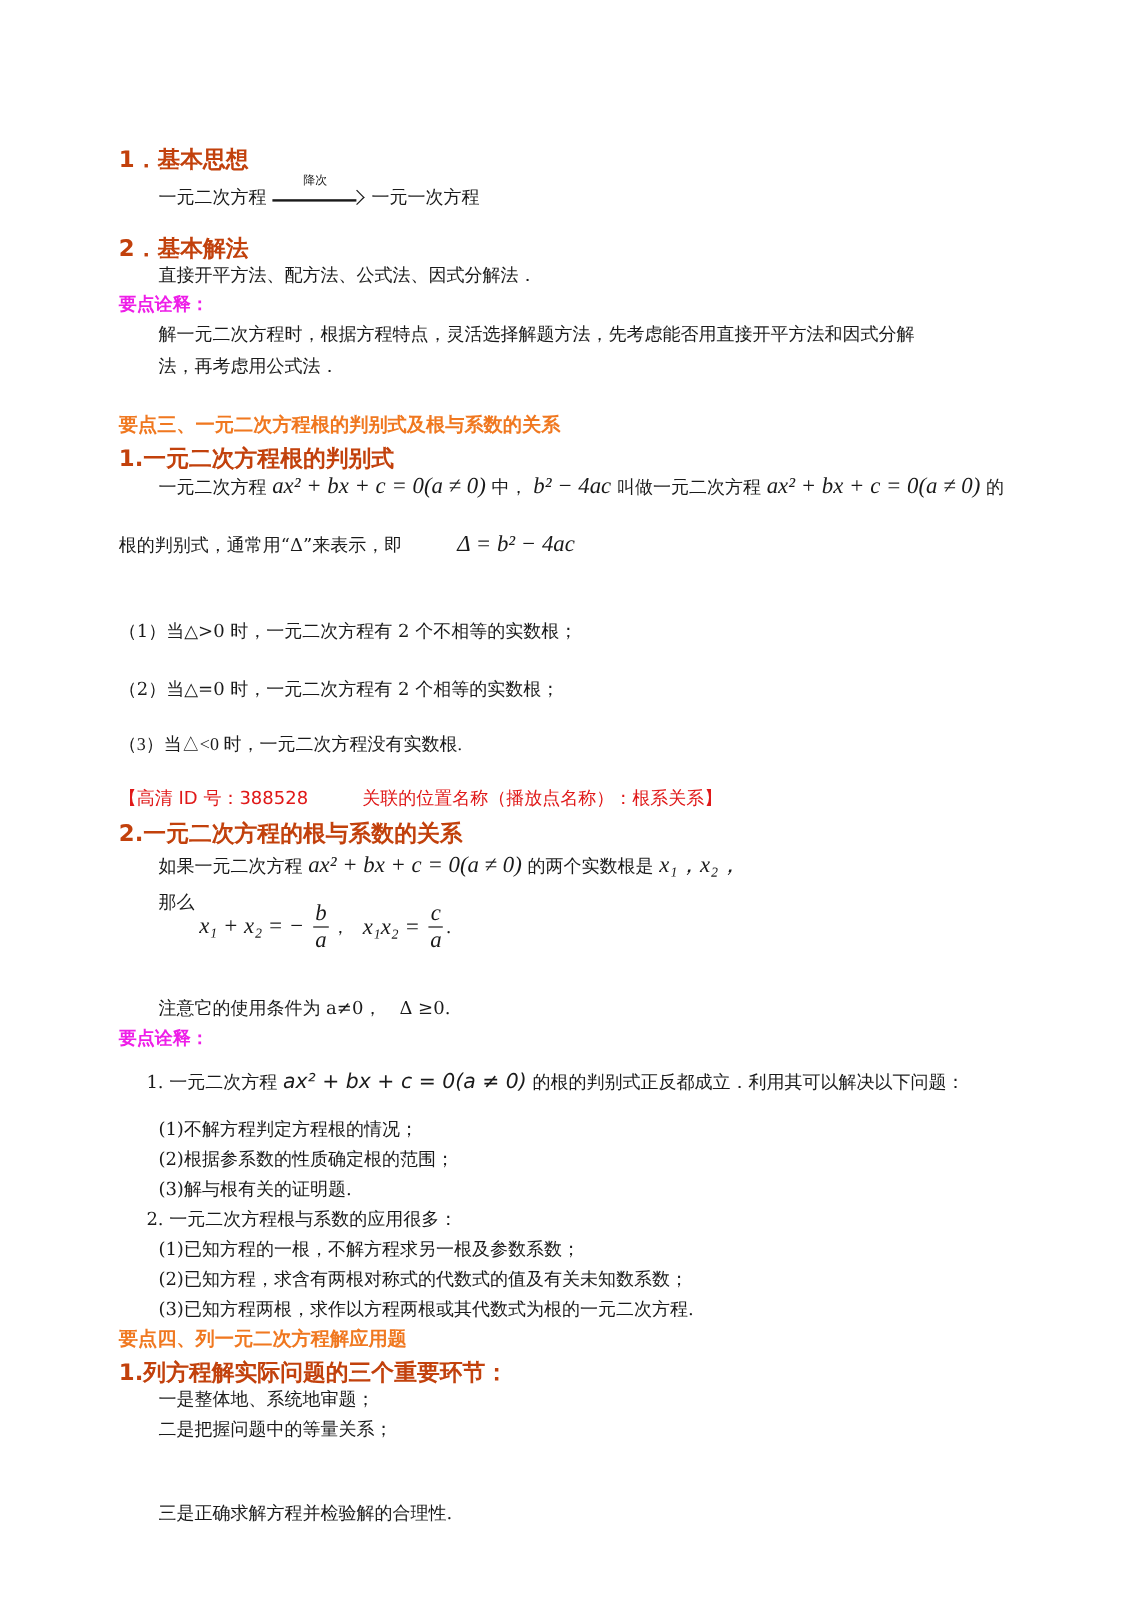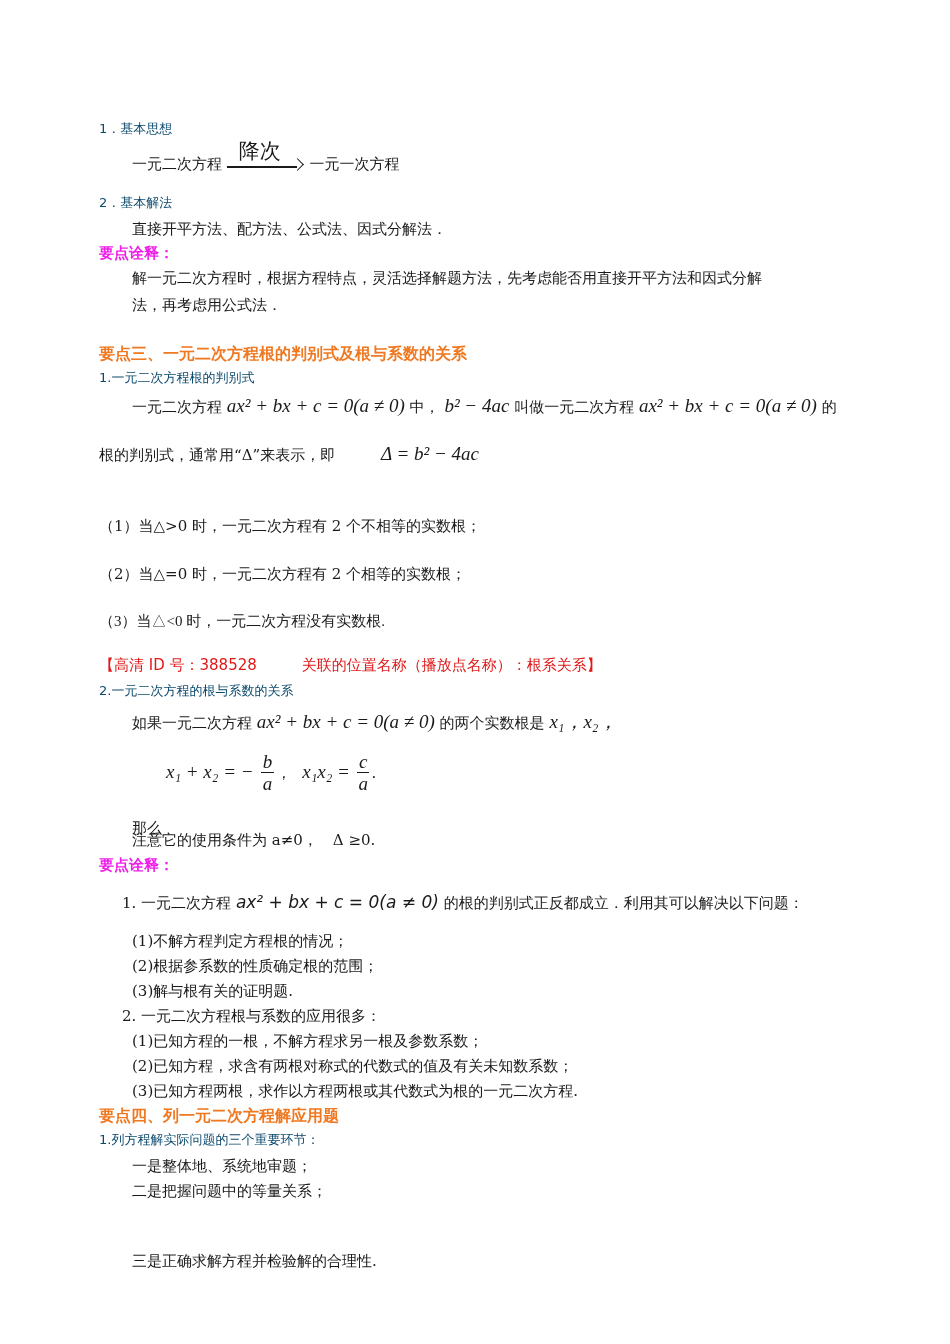--- a/index.html
+++ b/index.html
@@ -1,26 +1,26 @@
 <!DOCTYPE html>
 <html><head>
 <meta charset="utf-8">
 <style>
   html, body { margin: 0; padding: 0; background: #ffffff; }
   body { width: 950px; height: 1344px; position: relative; overflow: hidden;
          font-family: "DejaVu Serif", "Liberation Serif", serif; color: #1a1a1a; }
   .abs { position: absolute; white-space: nowrap; }
   .txt { font-size: 15px; line-height: 20px; }
-  .h-blue { font-family: "DejaVu Sans", "Liberation Sans", sans-serif; font-weight: normal; font-size: 13px; color: #0c4a6e; }
+  .h-blue { font-family: "DejaVu Sans", "Liberation Sans", sans-serif; font-weight: bold; font-size: 19px; color: #c2410c; }
   .h-orange { font-family: "DejaVu Sans", "Liberation Sans", sans-serif; font-weight: bold; font-size: 16px; color: #f07820; }
   .h-magenta { font-family: "DejaVu Sans", "Liberation Sans", sans-serif; font-weight: bold; font-size: 15px; color: #ee1ee8; }
   .h-red { font-family: "DejaVu Sans", "Liberation Sans", sans-serif; font-weight: normal; font-size: 15px; color: #e01818; }
   .math { font-family: "Liberation Serif", "DejaVu Serif", serif; font-style: italic; font-size: 19px; }
   .arrow-wrap { display: inline-block; position: relative; width: 78px; height: 20px; vertical-align: middle; }
-  .arrow-label { position: absolute; top: -14px; left: 12px; font-size: 21px; }
+  .arrow-label { position: absolute; top: -14px; left: 26px; font-size: 10px; }
   .arrow-line { position: absolute; left: 0; top: 11px; width: 70px; height: 1.5px; background: #1a1a1a; }
   .arrow-head { position: absolute; left: 66px; top: 5px; width: 8px; height: 8px; border-top: 1.5px solid #1a1a1a; border-right: 1.5px solid #1a1a1a; transform: rotate(45deg); }
   .frac { display: inline-block; text-align: center; vertical-align: middle; margin: 0 2px; }
   .frac .num { display: block; border-bottom: 1px solid #1a1a1a; padding: 0 2px; line-height: 20px; }
   .frac .den { display: block; line-height: 22px; }
   .cmath { font-family: "DejaVu Sans", "Liberation Sans", sans-serif; font-style: italic; font-size: 17px; }
 </style>
 </head>
 <body>
 
@@ -65,21 +65,21 @@
 <div class="abs h-red" style="left:99px;top:656px;">【高清 ID 号：388528　　　关联的位置名称（播放点名称）：根系关系】</div>
 <div class="abs h-blue" style="left:99px;top:682px;">2.一元二次方程的根与系数的关系</div>
 
 <div class="abs txt" style="left:132px;top:712px;">
   <span>如果一元二次方程</span>
   <span class="math">ax² + bx + c = 0(a ≠ 0)</span>
   <span>的两个实数根是</span>
   <span class="math">x₁，x₂，</span>
 </div>
 
-<div class="abs txt" style="left:132px;top:818px;">那么</div>
+<div class="abs txt" style="left:132px;top:742px;">那么</div>
 <div class="abs" style="left:166px;top:752px;">
   <span class="math">x₁ + x₂ = −</span>
   <span class="frac math">
     <span class="num">b</span>
     <span class="den">a</span>
   </span><span class="txt">，</span>
   <span class="math" style="margin-left:6px;">x₁x₂ =</span>
   <span class="frac math">
     <span class="num">c</span>
     <span class="den">a</span>

